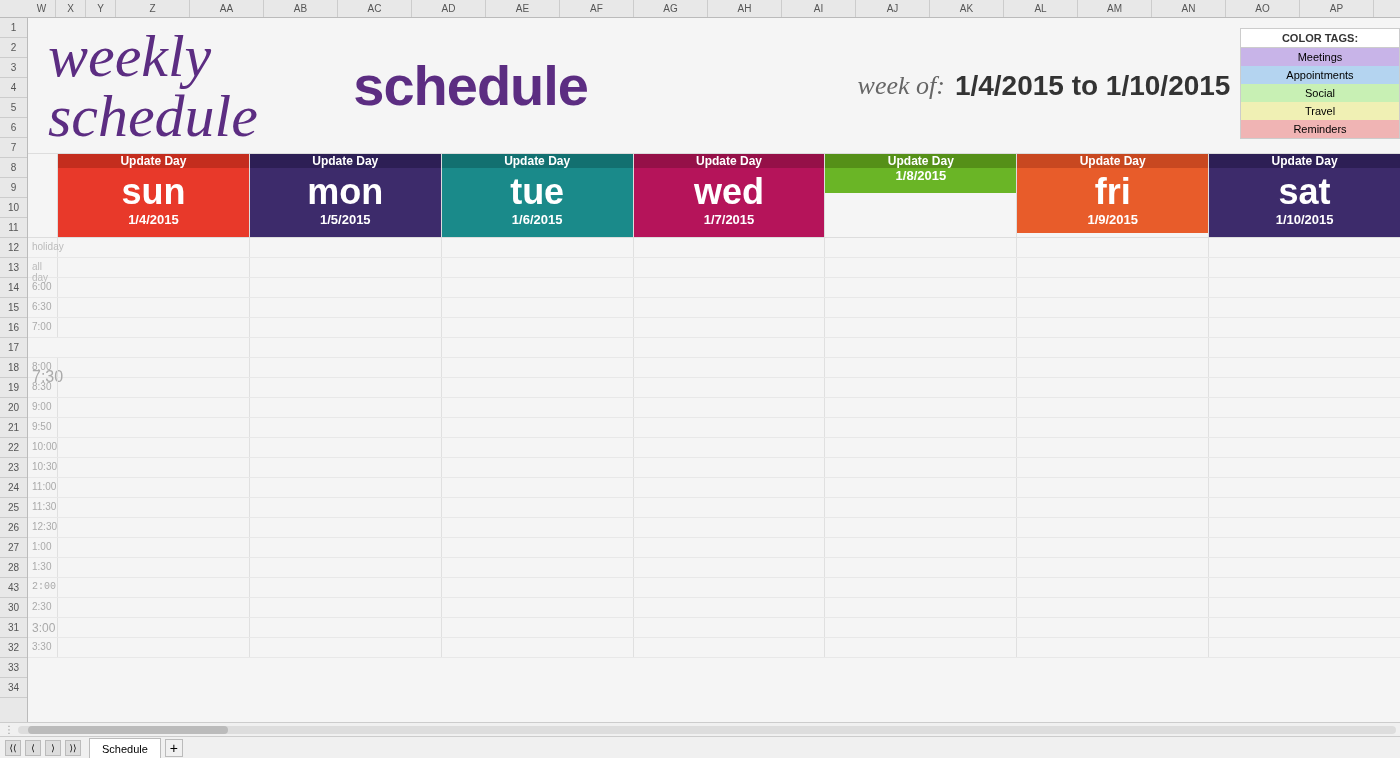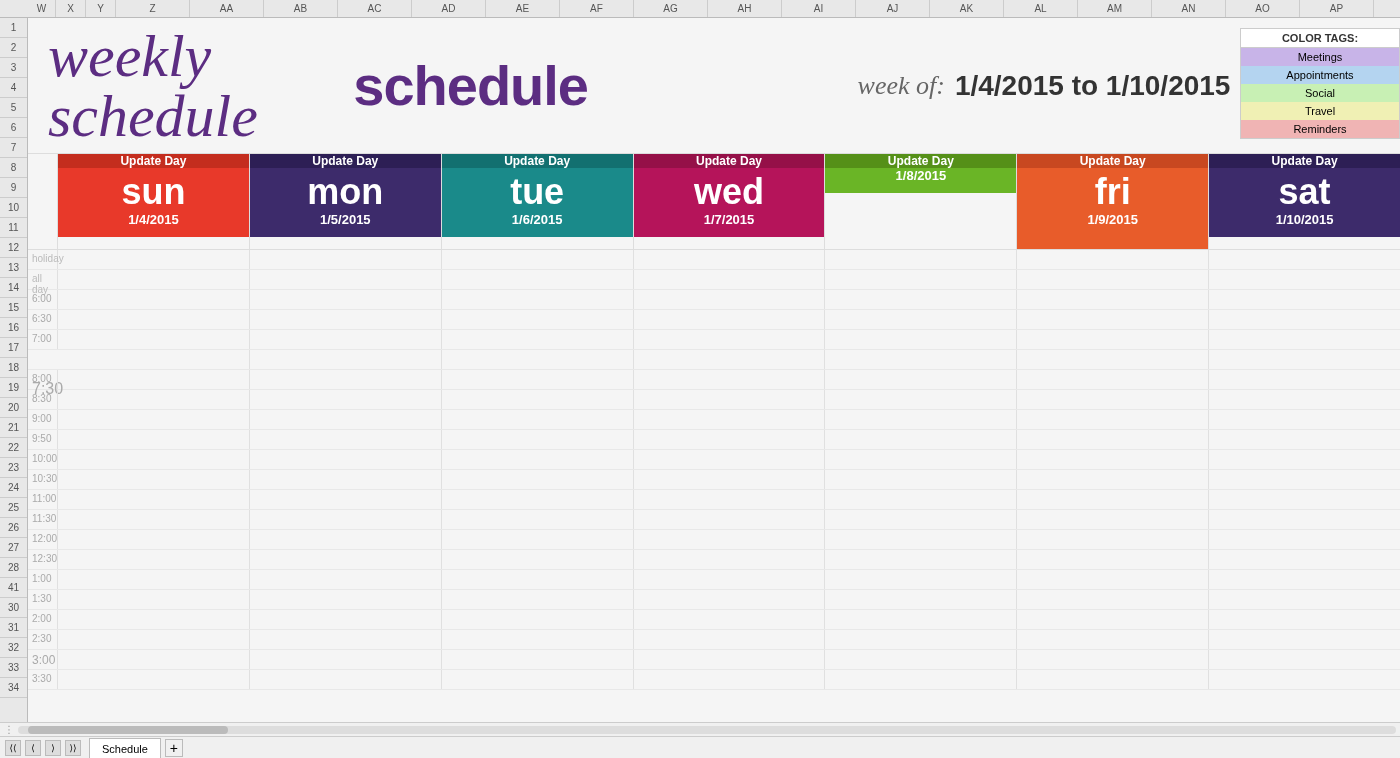--- a/index.html
+++ b/index.html
@@ -280,21 +280,21 @@
         <div class="row-num">19</div>
         <div class="row-num">20</div>
         <div class="row-num">21</div>
         <div class="row-num">22</div>
         <div class="row-num">23</div>
         <div class="row-num">24</div>
         <div class="row-num">25</div>
         <div class="row-num">26</div>
         <div class="row-num">27</div>
         <div class="row-num">28</div>
-        <div class="row-num">41</div>
+        <div class="row-num">43</div>
         <div class="row-num">30</div>
         <div class="row-num">31</div>
         <div class="row-num">32</div>
         <div class="row-num">33</div>
         <div class="row-num">34</div>
       </div>
 
     <div class="sheet-content">
 
       <div class="header-section">
@@ -352,21 +352,21 @@
               </div>
             </div>
             <div style="flex: 1 1 0%; border-right: 1px solid rgb(221, 221, 221);">
               <div class="update-day-btn" style="background-color: rgb(85, 144, 24);">Update Day</div>
               <div style="background-color: rgb(106, 181, 38); padding-bottom: 4px;">
                 <div class="day-date-cell">1/8/2015</div>
               </div>
             </div>
             <div style="flex: 1 1 0%; border-right: 1px solid rgb(221, 221, 221);">
               <div class="update-day-btn" style="background-color: rgb(200, 72, 32);">Update Day</div>
-              <div style="background-color: rgb(232, 92, 42); padding-bottom: 16px;">
+              <div style="background-color: rgb(232, 92, 42); padding-bottom: 0;">
                 <div class="day-name-cell">fri</div>
                 <div class="day-date-cell">1/9/2015</div>
               </div>
             </div>
             <div style="flex: 1 1 0%; border-right: none;">
               <div class="update-day-btn" style="background-color: rgb(45, 31, 85);">Update Day</div>
               <div style="background-color: rgb(61, 43, 107); padding-bottom: 4px;">
                 <div class="day-name-cell">sat</div>
                 <div class="day-date-cell">1/10/2015</div>
               </div>
@@ -509,30 +509,20 @@
             <div style="width: 30px; flex-shrink: 0; font-size: 10px; color: rgb(170, 170, 170); padding: 3px 4px; border-right: 1px solid rgb(224, 224, 224);">11:30</div>
             <div style="flex: 1 1 0%; border-right: 1px solid rgb(224, 224, 224); padding: 3px 4px; font-size: 10px; color: rgb(170, 170, 170);"></div>
             <div style="flex: 1 1 0%; border-right: 1px solid rgb(224, 224, 224); padding: 3px 4px; font-size: 10px; color: rgb(170, 170, 170);"></div>
             <div style="flex: 1 1 0%; border-right: 1px solid rgb(224, 224, 224); padding: 3px 4px; font-size: 10px; color: rgb(170, 170, 170);"></div>
             <div style="flex: 1 1 0%; border-right: 1px solid rgb(224, 224, 224); padding: 3px 4px; font-size: 10px; color: rgb(170, 170, 170);"></div>
             <div style="flex: 1 1 0%; border-right: 1px solid rgb(224, 224, 224); padding: 3px 4px; font-size: 10px; color: rgb(170, 170, 170);"></div>
             <div style="flex: 1 1 0%; border-right: 1px solid rgb(224, 224, 224); padding: 3px 4px; font-size: 10px; color: rgb(170, 170, 170);"></div>
             <div style="flex: 1 1 0%; border-right: none; padding: 3px 4px; font-size: 10px; color: rgb(170, 170, 170);"></div>
           </div>
           <div style="display: flex; border-bottom: 1px solid rgb(232, 232, 232); height: 20px;">
-            <div style="width: 30px; flex-shrink: 0; font-size: 10px; color: rgb(170, 170, 170); padding: 3px 4px; border-right: 1px solid rgb(224, 224, 224);">12:00</div>
-            <div style="flex: 1 1 0%; border-right: 1px solid rgb(224, 224, 224); padding: 3px 4px; font-size: 10px; color: rgb(170, 170, 170);"></div>
-            <div style="flex: 1 1 0%; border-right: 1px solid rgb(224, 224, 224); padding: 3px 4px; font-size: 10px; color: rgb(170, 170, 170);"></div>
-            <div style="flex: 1 1 0%; border-right: 1px solid rgb(224, 224, 224); padding: 3px 4px; font-size: 10px; color: rgb(170, 170, 170);"></div>
-            <div style="flex: 1 1 0%; border-right: 1px solid rgb(224, 224, 224); padding: 3px 4px; font-size: 10px; color: rgb(170, 170, 170);"></div>
-            <div style="flex: 1 1 0%; border-right: 1px solid rgb(224, 224, 224); padding: 3px 4px; font-size: 10px; color: rgb(170, 170, 170);"></div>
-            <div style="flex: 1 1 0%; border-right: 1px solid rgb(224, 224, 224); padding: 3px 4px; font-size: 10px; color: rgb(170, 170, 170);"></div>
-            <div style="flex: 1 1 0%; border-right: none; padding: 3px 4px; font-size: 10px; color: rgb(170, 170, 170);"></div>
-          </div>
-          <div style="display: flex; border-bottom: 1px solid rgb(232, 232, 232); height: 20px;">
             <div style="width: 30px; flex-shrink: 0; font-size: 10px; color: rgb(170, 170, 170); padding: 3px 4px; border-right: 1px solid rgb(224, 224, 224);">12:30</div>
             <div style="flex: 1 1 0%; border-right: 1px solid rgb(224, 224, 224); padding: 3px 4px; font-size: 10px; color: rgb(170, 170, 170);"></div>
             <div style="flex: 1 1 0%; border-right: 1px solid rgb(224, 224, 224); padding: 3px 4px; font-size: 10px; color: rgb(170, 170, 170);"></div>
             <div style="flex: 1 1 0%; border-right: 1px solid rgb(224, 224, 224); padding: 3px 4px; font-size: 10px; color: rgb(170, 170, 170);"></div>
             <div style="flex: 1 1 0%; border-right: 1px solid rgb(224, 224, 224); padding: 3px 4px; font-size: 10px; color: rgb(170, 170, 170);"></div>
             <div style="flex: 1 1 0%; border-right: 1px solid rgb(224, 224, 224); padding: 3px 4px; font-size: 10px; color: rgb(170, 170, 170);"></div>
             <div style="flex: 1 1 0%; border-right: 1px solid rgb(224, 224, 224); padding: 3px 4px; font-size: 10px; color: rgb(170, 170, 170);"></div>
             <div style="flex: 1 1 0%; border-right: none; padding: 3px 4px; font-size: 10px; color: rgb(170, 170, 170);"></div>
           </div>
           <div style="display: flex; border-bottom: 1px solid rgb(232, 232, 232); height: 20px;">
@@ -548,21 +538,21 @@
           <div style="display: flex; border-bottom: 1px solid rgb(232, 232, 232); height: 20px;">
             <div style="width: 30px; flex-shrink: 0; font-size: 10px; color: rgb(170, 170, 170); padding: 3px 4px; border-right: 1px solid rgb(224, 224, 224);">1:30</div>
             <div style="flex: 1 1 0%; border-right: 1px solid rgb(224, 224, 224); padding: 3px 4px; font-size: 10px; color: rgb(170, 170, 170);"></div>
             <div style="flex: 1 1 0%; border-right: 1px solid rgb(224, 224, 224); padding: 3px 4px; font-size: 10px; color: rgb(170, 170, 170);"></div>
             <div style="flex: 1 1 0%; border-right: 1px solid rgb(224, 224, 224); padding: 3px 4px; font-size: 10px; color: rgb(170, 170, 170);"></div>
             <div style="flex: 1 1 0%; border-right: 1px solid rgb(224, 224, 224); padding: 3px 4px; font-size: 10px; color: rgb(170, 170, 170);"></div>
             <div style="flex: 1 1 0%; border-right: 1px solid rgb(224, 224, 224); padding: 3px 4px; font-size: 10px; color: rgb(170, 170, 170);"></div>
             <div style="flex: 1 1 0%; border-right: 1px solid rgb(224, 224, 224); padding: 3px 4px; font-size: 10px; color: rgb(170, 170, 170);"></div>
             <div style="flex: 1 1 0%; border-right: none; padding: 3px 4px; font-size: 10px; color: rgb(170, 170, 170);"></div>
           </div>
-          <div style="display: flex; border-bottom: 1px solid rgb(232, 232, 232); height: 20px;">
+          <div style="display: flex; border-bottom: 1px solid rgb(232, 232, 232); height: 20px; font-family: Liberation Mono, monospace;">
             <div style="width: 30px; flex-shrink: 0; font-size: 10px; color: rgb(170, 170, 170); padding: 3px 4px; border-right: 1px solid rgb(224, 224, 224);">2:00</div>
             <div style="flex: 1 1 0%; border-right: 1px solid rgb(224, 224, 224); padding: 3px 4px; font-size: 10px; color: rgb(170, 170, 170);"></div>
             <div style="flex: 1 1 0%; border-right: 1px solid rgb(224, 224, 224); padding: 3px 4px; font-size: 10px; color: rgb(170, 170, 170);"></div>
             <div style="flex: 1 1 0%; border-right: 1px solid rgb(224, 224, 224); padding: 3px 4px; font-size: 10px; color: rgb(170, 170, 170);"></div>
             <div style="flex: 1 1 0%; border-right: 1px solid rgb(224, 224, 224); padding: 3px 4px; font-size: 10px; color: rgb(170, 170, 170);"></div>
             <div style="flex: 1 1 0%; border-right: 1px solid rgb(224, 224, 224); padding: 3px 4px; font-size: 10px; color: rgb(170, 170, 170);"></div>
             <div style="flex: 1 1 0%; border-right: 1px solid rgb(224, 224, 224); padding: 3px 4px; font-size: 10px; color: rgb(170, 170, 170);"></div>
             <div style="flex: 1 1 0%; border-right: none; padding: 3px 4px; font-size: 10px; color: rgb(170, 170, 170);"></div>
           </div>
           <div style="display: flex; border-bottom: 1px solid rgb(232, 232, 232); height: 20px;">

